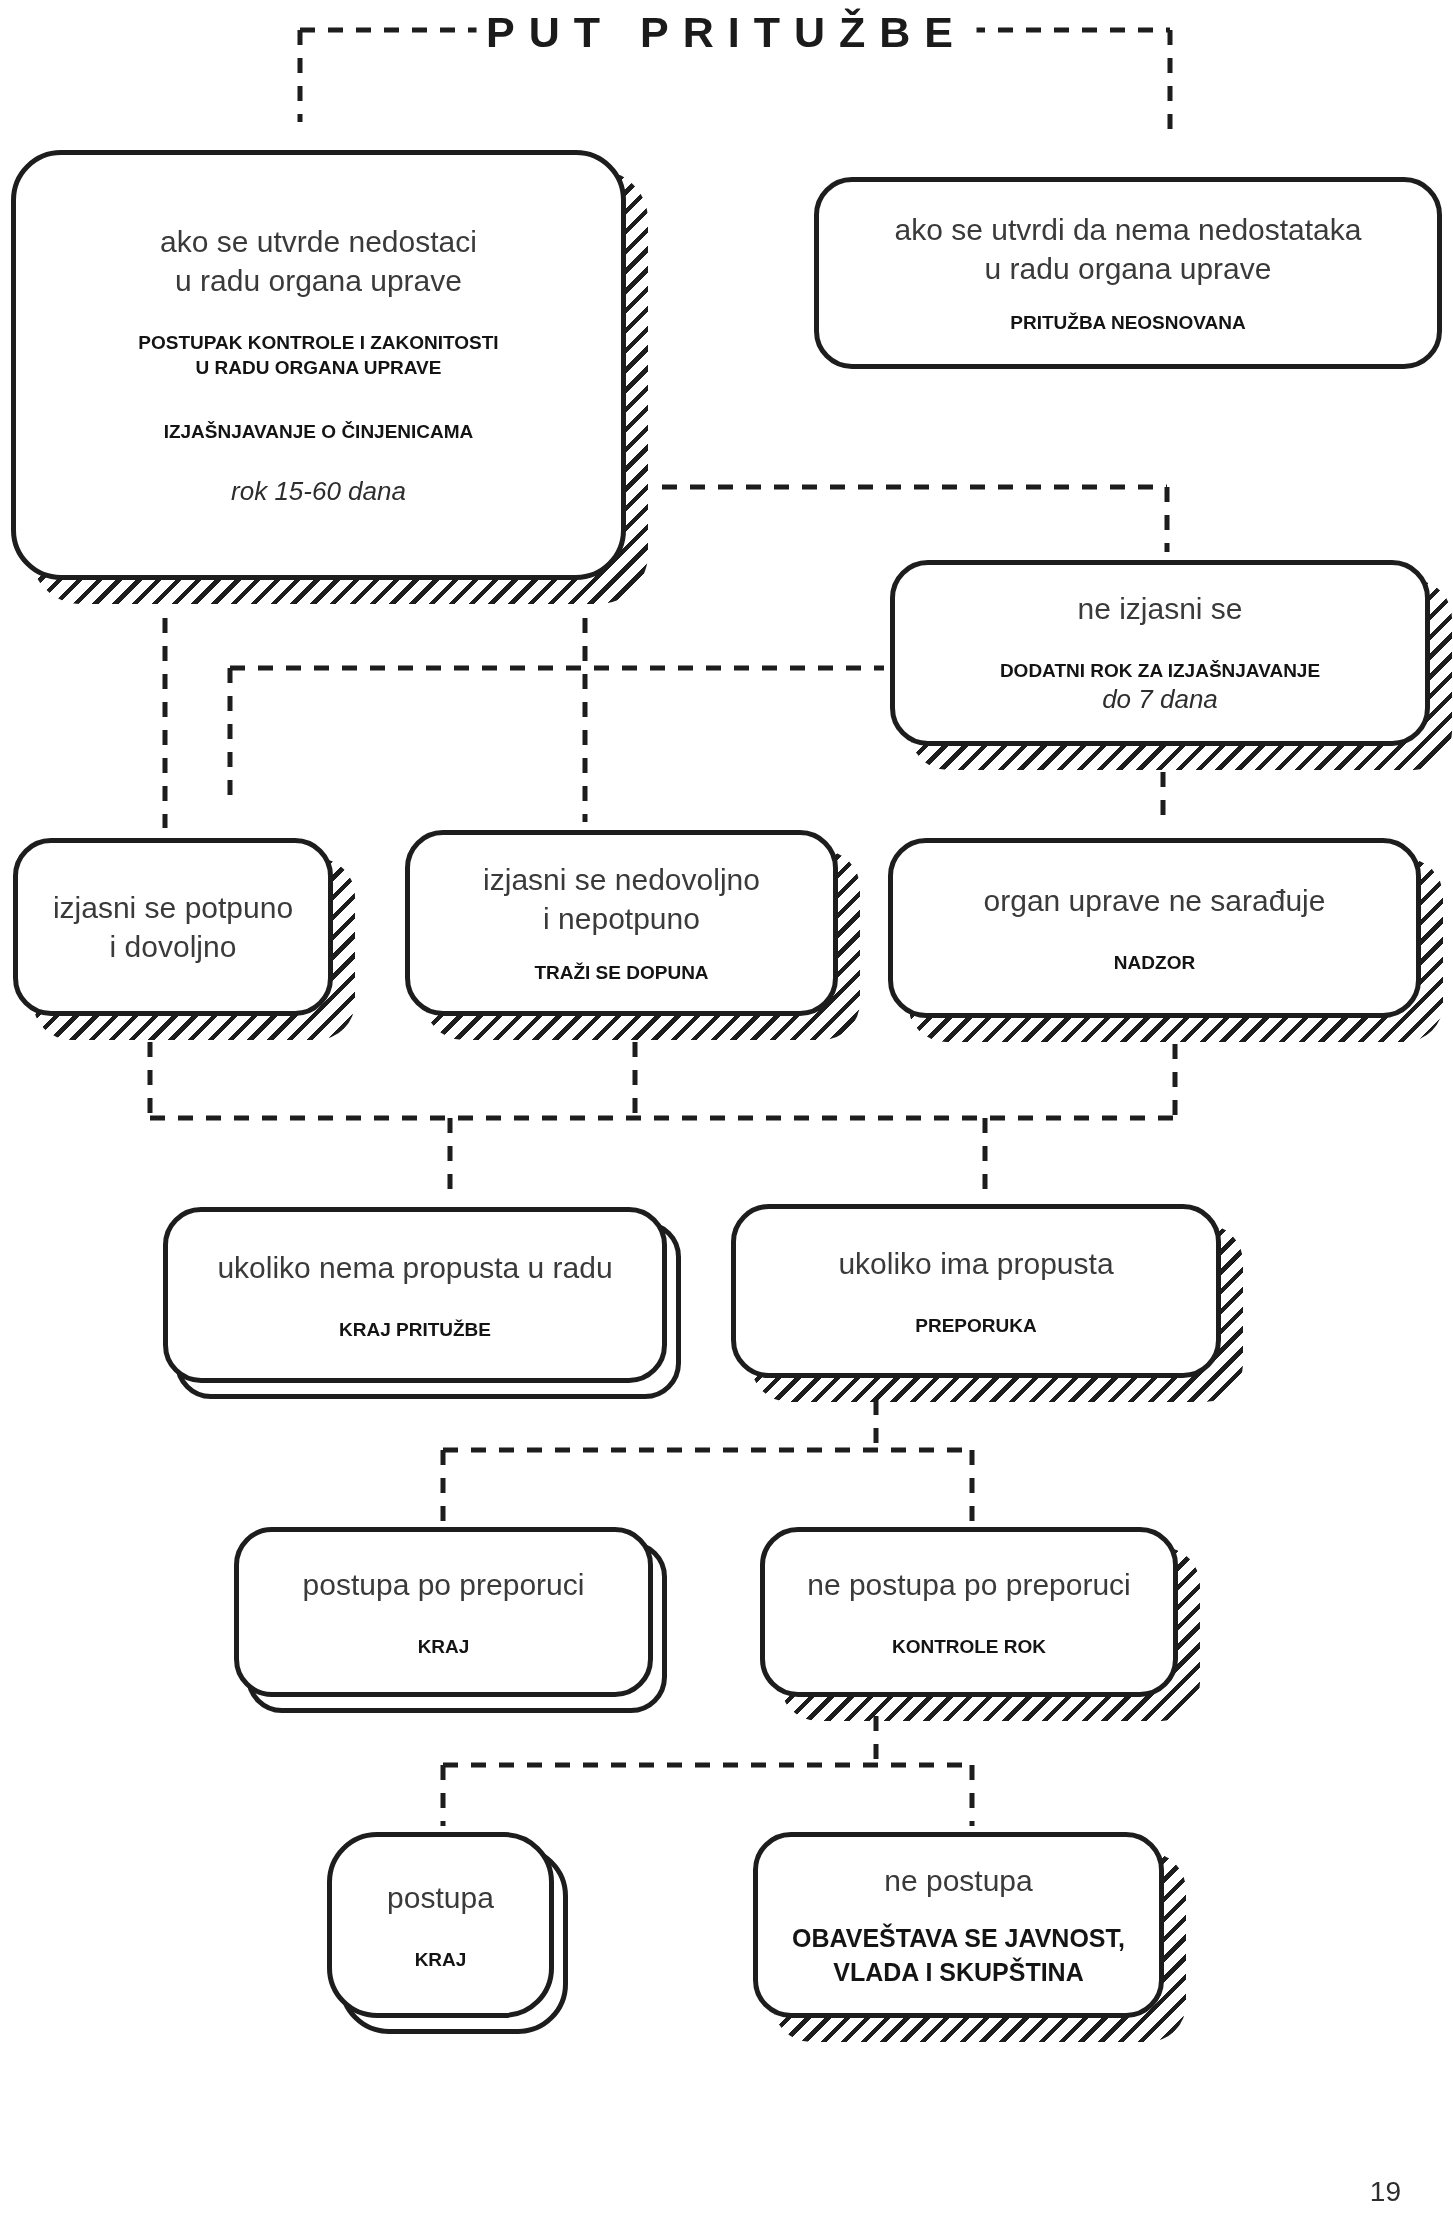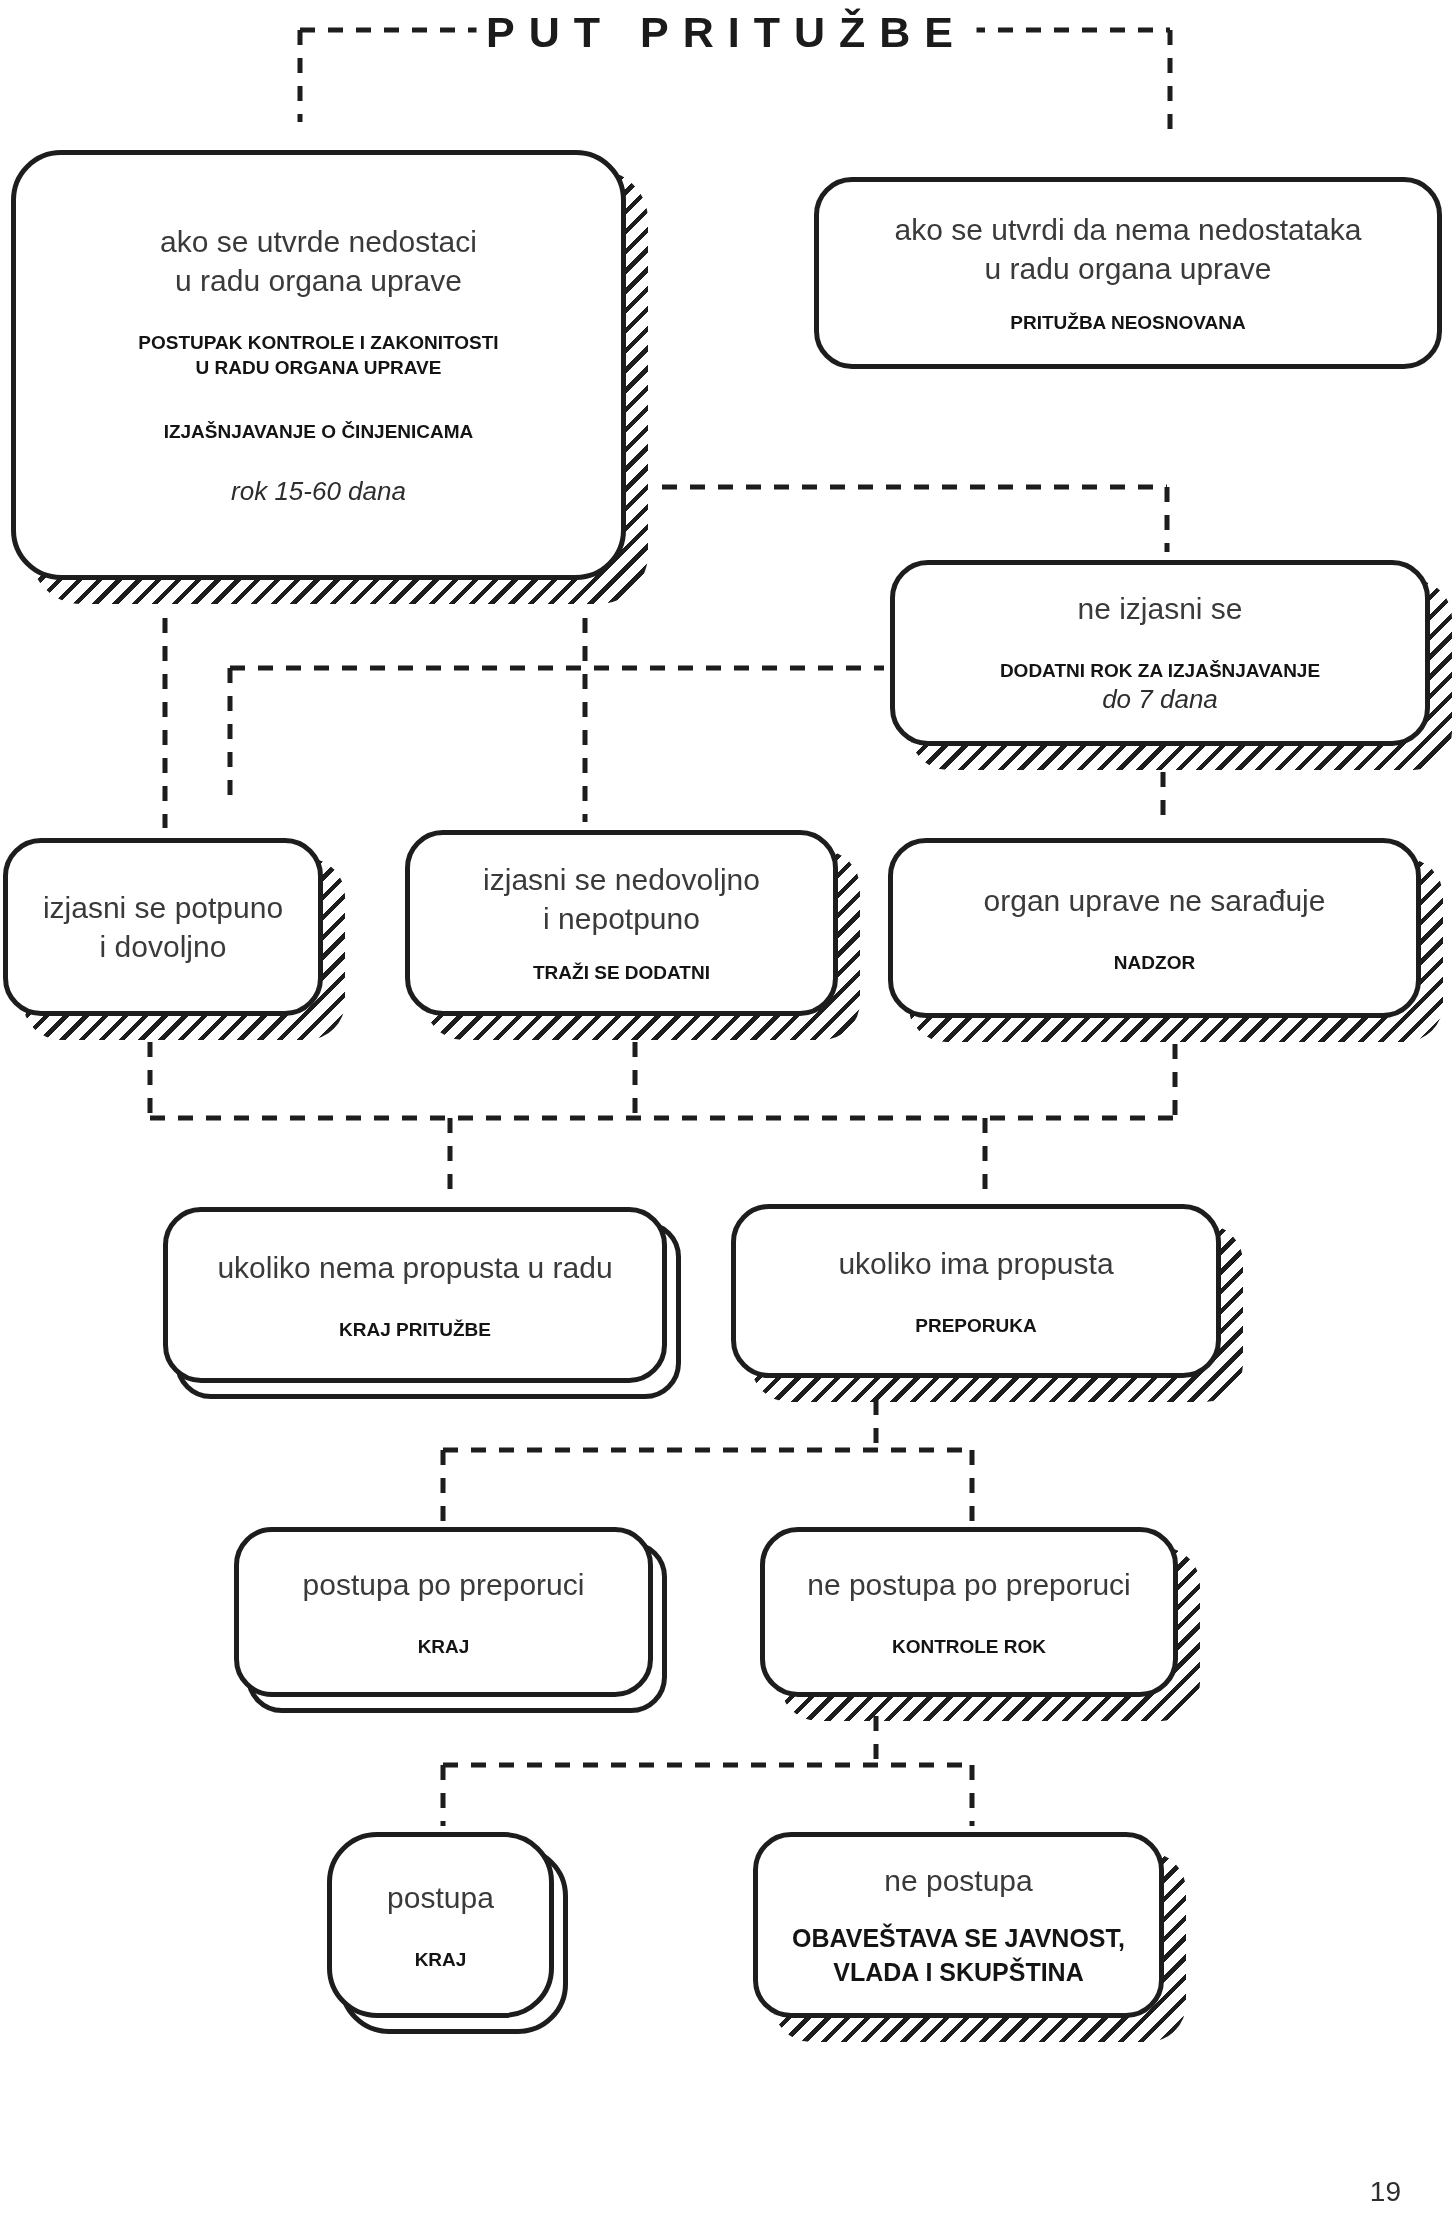--- a/index.html
+++ b/index.html
@@ -143,35 +143,35 @@
   <div class="node hatch" style="left:890px; top:560px; width:540px; height:186px;">
     <div class="shadow"></div>
     <div class="body">
       <div class="t-reg">ne izjasni se</div>
       <div class="sp30"></div>
       <div class="t-bold">DODATNI ROK ZA IZJAŠNJAVANJE</div>
       <div class="t-ital">do 7 dana</div>
     </div>
   </div>
 
-  <div class="node hatch" style="left:3px; top:838px; width:320px; height:178px;">
+  <div class="node hatch" style="left:13px; top:838px; width:320px; height:178px;">
     <div class="shadow"></div>
     <div class="body">
       <div class="t-reg">izjasni se potpuno</div>
       <div class="t-reg">i dovoljno</div>
     </div>
   </div>
 
   <div class="node hatch" style="left:405px; top:830px; width:433px; height:186px;">
     <div class="shadow"></div>
     <div class="body">
       <div class="t-reg">izjasni se nedovoljno</div>
       <div class="t-reg">i nepotpuno</div>
       <div class="sp22"></div>
-      <div class="t-bold">TRAŽI SE DODATNI</div>
+      <div class="t-bold">TRAŽI SE DOPUNA</div>
     </div>
   </div>
 
   <div class="node hatch" style="left:888px; top:838px; width:533px; height:180px;">
     <div class="shadow"></div>
     <div class="body">
       <div class="t-reg">organ uprave ne sarađuje</div>
       <div class="sp30"></div>
       <div class="t-bold">NADZOR</div>
     </div>

